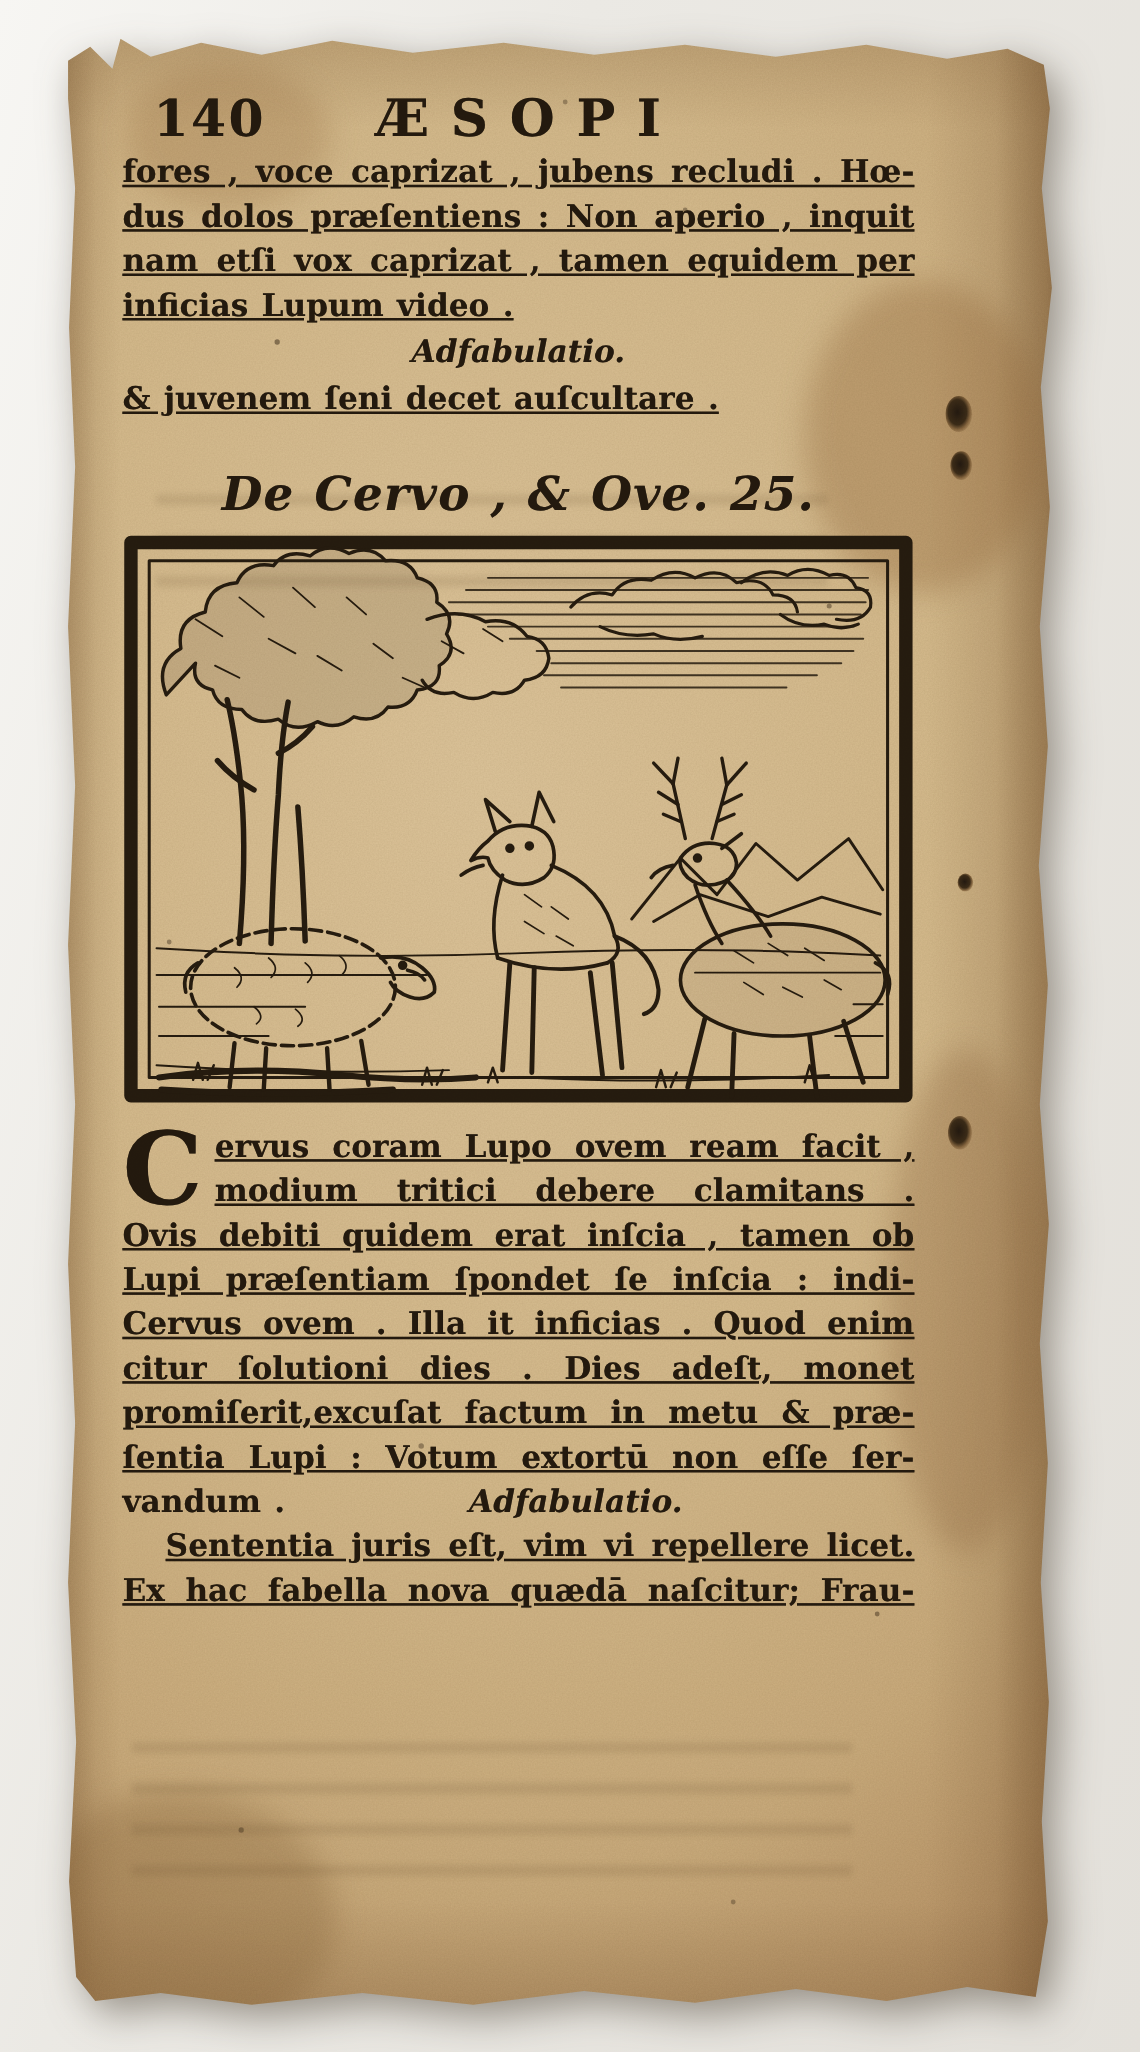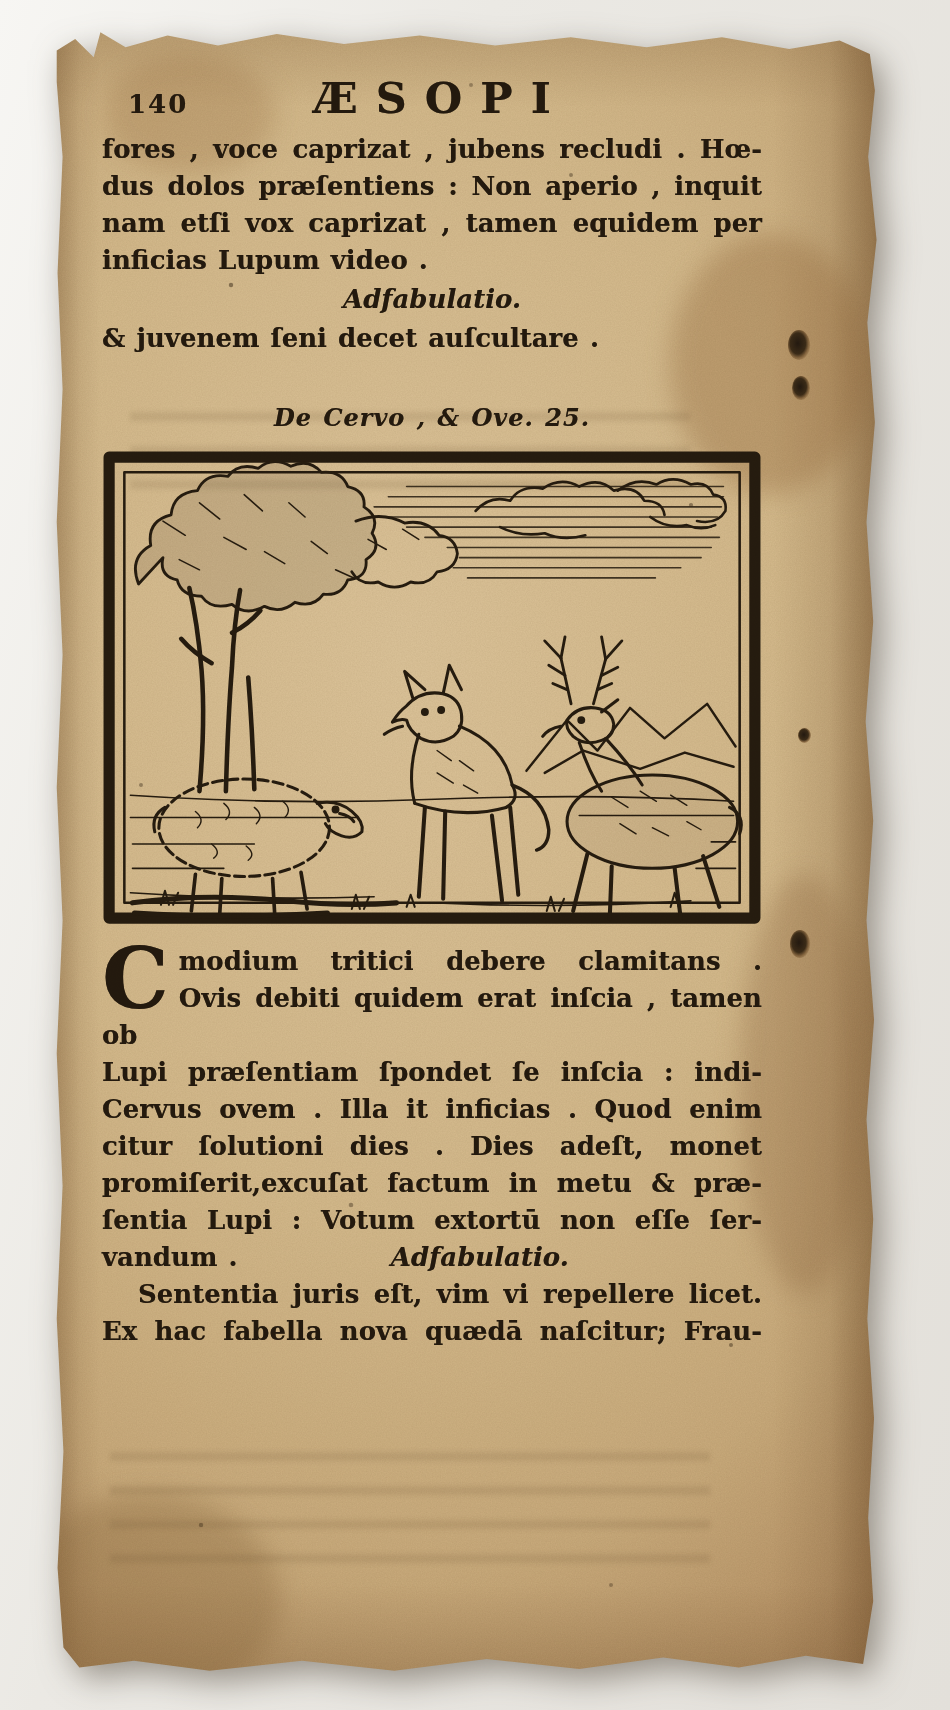--- a/index.html
+++ b/index.html
@@ -53,27 +53,27 @@
       150px 1500px 0 1.2px rgba(55,40,22,.4),560px 1560px 0 1px rgba(55,40,22,.35),
       420px 60px 0 1px rgba(55,40,22,.35);}
   .grain{position:absolute;inset:0;z-index:6;mix-blend-mode:multiply;opacity:.8;pointer-events:none;}
 
   .content{
     position:relative;z-index:3;padding:56px 128px 40px 52px;
     color:#241a0e;font-weight:700;font-size:26px;line-height:37px;word-spacing:2px;
     text-shadow:0 0 .5px rgba(36,26,14,.6);
   }
   .pagehead{display:grid;grid-template-columns:95px 1fr 95px;align-items:baseline;margin-bottom:8px;}
-  .pagenum{font-size:26px;letter-spacing:2px;padding-left:26px;}
+  .pagenum{font-size:42px;letter-spacing:2px;padding-left:26px;}
   .running-title{text-align:center;font-size:43px;letter-spacing:.42em;margin-left:.42em;}
-  .line{text-align:justify;text-align-last:justify;}
+  .line{text-align:justify;text-align-last:justify;text-decoration:underline;}
   .line.last{text-align-last:left;}
   .indent{text-indent:36px;}
   .adfab{text-align:center;font-style:italic;margin:2px 0;}
-  .fable-title{text-align:center;font-style:italic;font-weight:700;font-size:24px;margin:42px 0 0 0;letter-spacing:1px;}
+  .fable-title{text-align:center;font-style:italic;font-weight:700;font-size:39px;margin:42px 0 0 0;letter-spacing:1px;}
   .woodcut{margin:14px 0 0 0;}
   .woodcut svg{display:block;width:100%;height:auto;}
   .fable-body{margin-top:18px;}
   .dropcap{float:left;font-size:84px;line-height:64px;padding:4px 10px 0 0;font-weight:700;}
   .row{display:flex;}
   .row .adfab-inline{flex:1;text-align:center;font-style:italic;margin-right:40px;}
   .row-between{display:flex;justify-content:space-between;}
   .catchword{font-weight:700;padding-right:6px;}
   section{clear:none;}
 </style>
@@ -270,20 +270,21 @@
               <path d="M438,454 l4,-14 l4,14 m4,0 l5,-12"></path>
               <path d="M560,450 l4,-14 l4,14"></path>
               <path d="M300,450 l4,-12 l4,12"></path>
             </g>
           </g>
         </svg>
       </figure>
 
       <section class="fable-body">
         <span class="dropcap">C</span>
+        <div class="line">ervus coram Lupo ovem ream facit ,</div>
         <div class="line">modium tritici debere clamitans .</div>
         <div class="line">Ovis debiti quidem erat inſcia , tamen ob</div>
         <div class="line">Lupi præſentiam ſpondet ſe inſcia : indi-</div>
         <div class="line">Cervus ovem . Illa it inficias . Quod enim</div>
         <div class="line">citur ſolutioni dies . Dies adeſt, monet</div>
         <div class="line">promiſerit,excuſat factum in metu &amp; præ-</div>
         <div class="line">ſentia Lupi : Votum extortū non eſſe ſer-</div>
         <div class="row">
           <span>vandum .</span>
           <span class="adfab-inline">Adfabulatio.</span>

